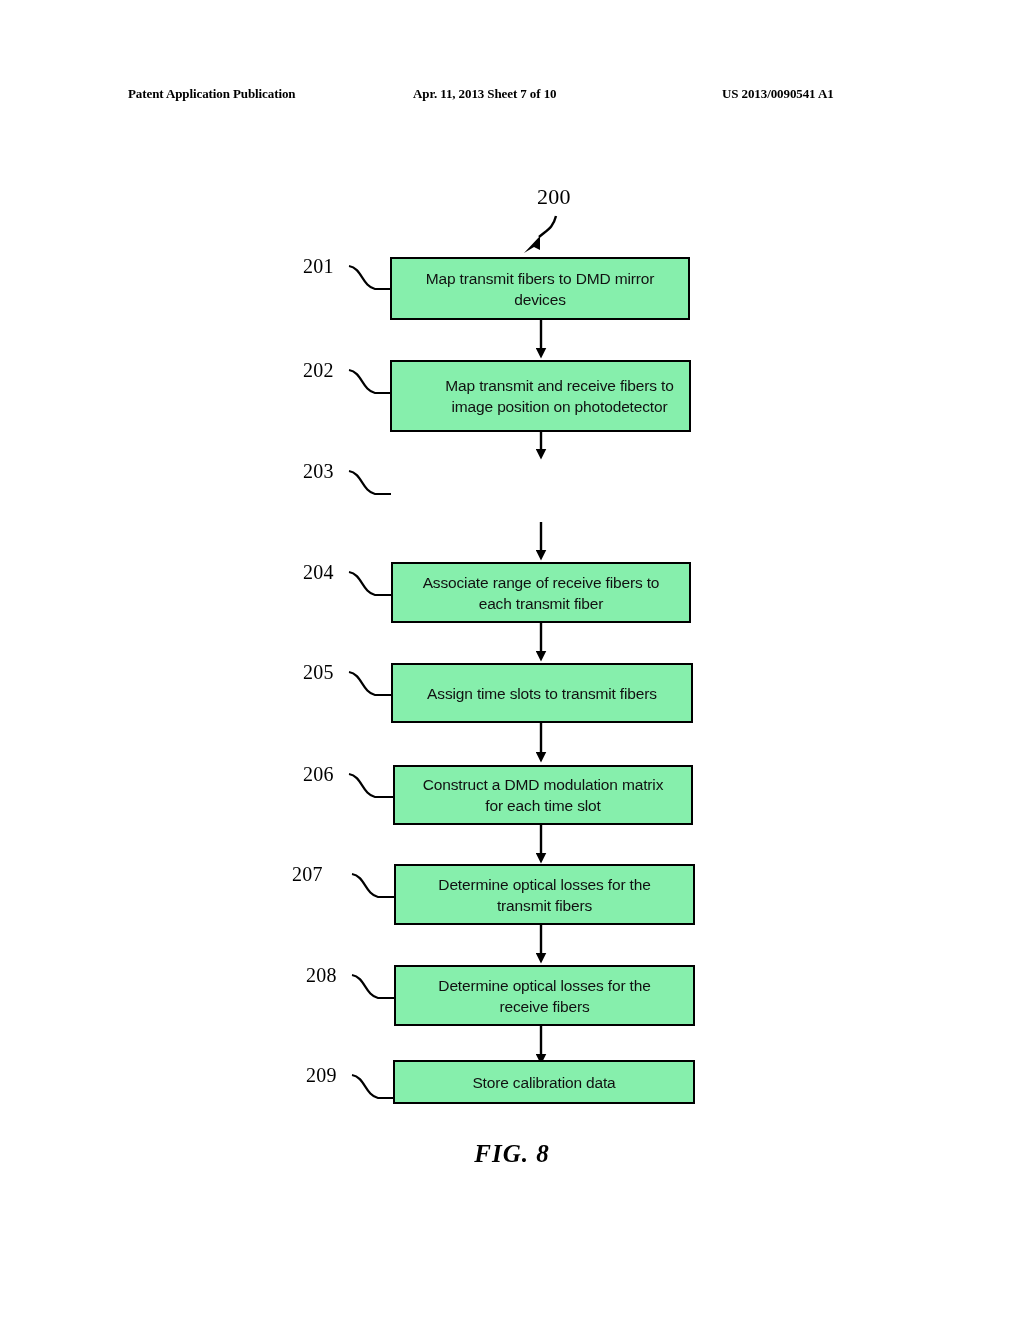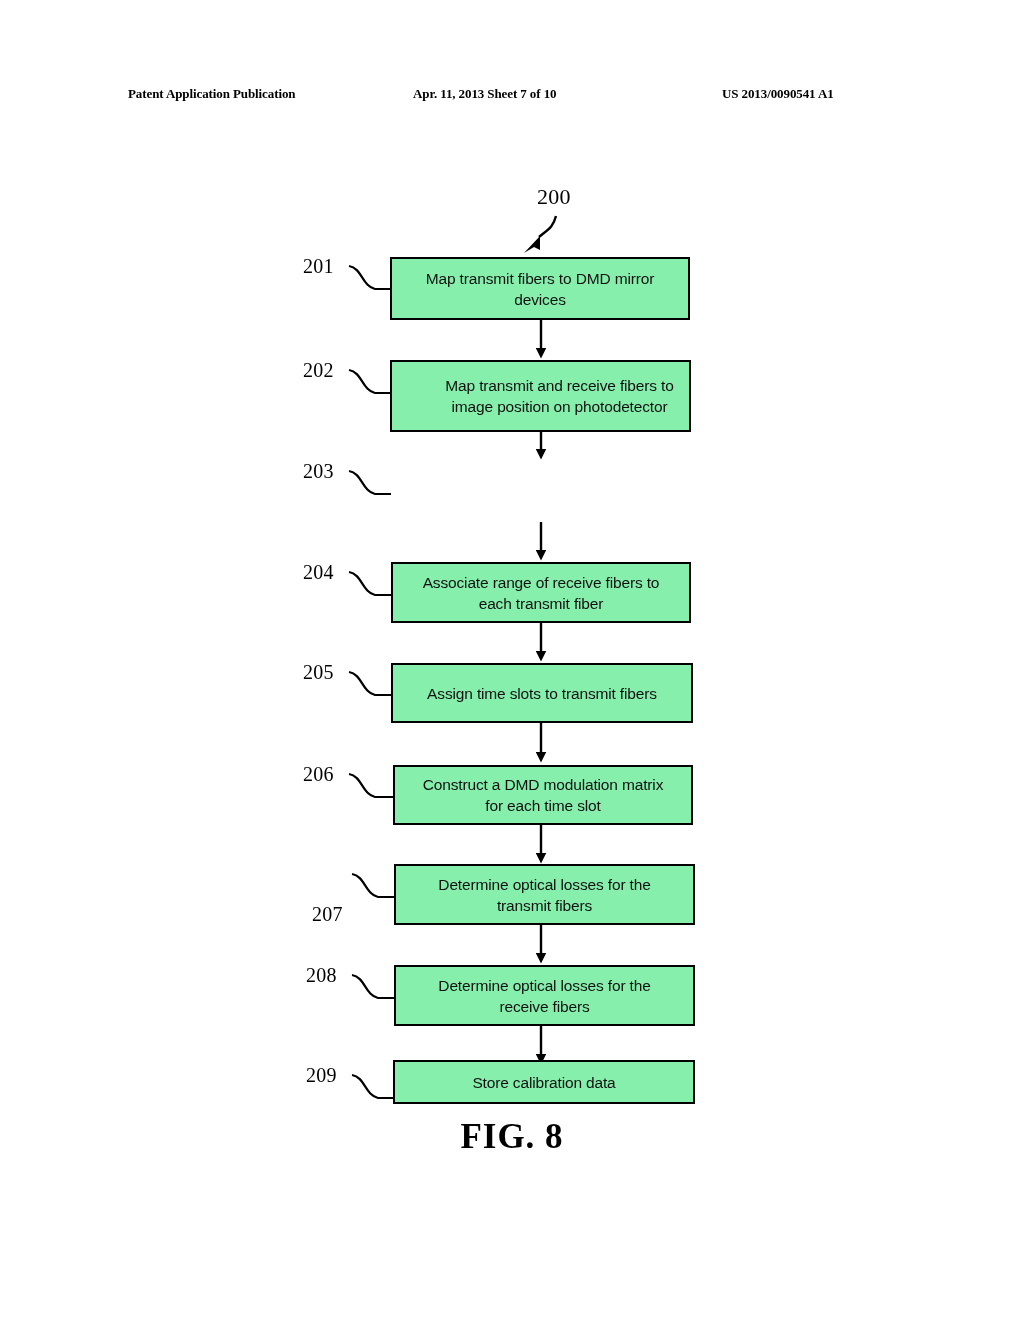--- a/index.html
+++ b/index.html
@@ -71,26 +71,27 @@
     font-size: 20px;
     color: #000;
     white-space: nowrap;
     letter-spacing: 0.3px;
   }
 
   
   .fig-caption {
     position: absolute;
     left: 0;
-    top: 1117px;
+    top: 1140px;
     width: 1024px;
     text-align: center;
     font-family: "Liberation Serif", serif;
+    font-style: italic;
     font-weight: bold;
-    font-size: 35px;
+    font-size: 25px;
     letter-spacing: 1px;
     color: #000;
   }
 </style>
 </head>
 <body>
 
 <div class="page-header">
   <span class="hdr-left">Patent Application Publication</span>
   <span class="hdr-center">Apr. 11, 2013  Sheet 7 of 10</span>
@@ -136,21 +137,21 @@
   </svg>
 
   <div class="refnum" style="left:537px; top:184px; font-size:22px;">200</div>
 
   <div class="refnum" style="left:303px; top:255px;">201</div>
   <div class="refnum" style="left:303px; top:359px;">202</div>
   <div class="refnum" style="left:303px; top:460px;">203</div>
   <div class="refnum" style="left:303px; top:561px;">204</div>
   <div class="refnum" style="left:303px; top:661px;">205</div>
   <div class="refnum" style="left:303px; top:763px;">206</div>
-  <div class="refnum" style="left:312px; top:863px;margin-top:40px;">207</div>
+  <div class="refnum" style="left:292px; top:863px;">207</div>
   <div class="refnum" style="left:306px; top:964px;">208</div>
   <div class="refnum" style="left:306px; top:1064px;text-align:right;">209</div>
 
   <div class="node" style="left:390px; top:257px; width:300px; height:63px;">
     <span class="node-label">Map transmit fibers to DMD mirror
 devices</span>
   </div>
 
   <div class="node" style="left:390px; top:360px; width:301px; height:72px;padding-left:48px;">
     <span class="node-label">Map transmit and receive fibers to

